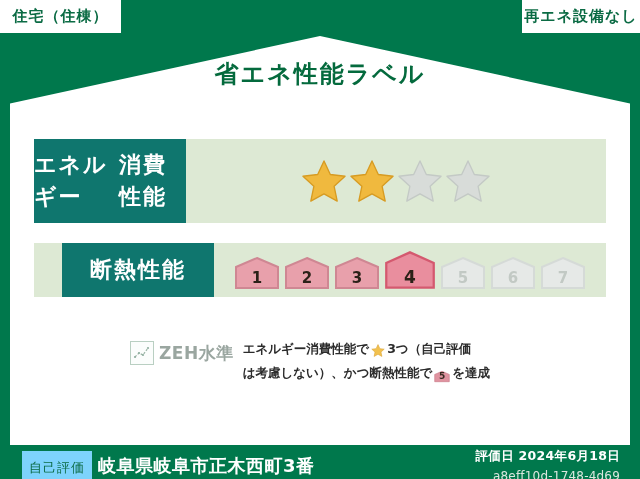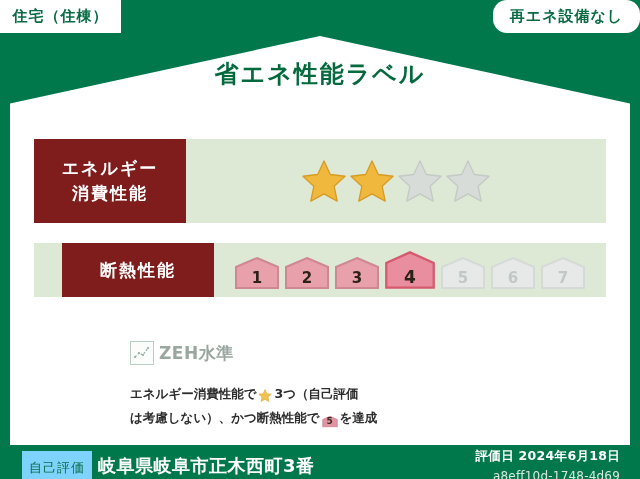--- a/index.html
+++ b/index.html
@@ -12,21 +12,21 @@
   .label-root{position:relative;width:640px;height:479px;background:#00784c;overflow:hidden;}
 
   
   .corner-badge{
     position:absolute;top:0;background:#ffffff;color:#0b6b44;
     font-weight:bold;font-size:15px;letter-spacing:1px;
     display:flex;align-items:center;justify-content:center;
     height:33px;
   }
   .badge-left{left:0;width:121px;}
-  .badge-right{right:0;width:147px;border-radius:14px;}
+  .badge-right{right:0;width:118px;}
 
   
   .body-sheet{
     position:absolute;left:10px;right:10px;top:36px;bottom:34px;
     background:#ffffff;
     clip-path:polygon(0% 16.5%, 50% 0%, 100% 16.5%, 100% 100%, 0% 100%);
   }
 
   
   .title-wrap{position:absolute;top:58px;left:0;right:0;text-align:center;}
@@ -39,24 +39,24 @@
   }
 
   
   .row{
     position:absolute;left:34px;right:34px;
     background:#dde9d4;display:flex;align-items:stretch;
   }
   .row-energy{top:139px;height:84px;}
   .row-insul{top:243px;height:54px;padding-left:28px;}
   .row-key{
-    background:#7f1d1d;color:#ffffff;
-    font-size:17px;font-weight:bold;letter-spacing:2px;
+    background:#0f766e;color:#ffffff;
+    font-size:22px;font-weight:bold;letter-spacing:2px;
     width:152px;min-width:152px;
-    display:flex;flex-direction:column;align-items:center;justify-content:center;
+    display:flex;align-items:center;justify-content:center;
     line-height:1.45;
   }
   .row-val{flex:1;display:flex;align-items:center;justify-content:center;gap:2px;}
 
   
   .star{width:46px;height:44px;display:block;}
 
   
   .houses{display:flex;align-items:flex-end;gap:4px;}
   .house{
@@ -65,21 +65,21 @@
     font-size:15px;font-weight:bold;
     padding-bottom:3px;box-sizing:border-box;
   }
   .house.cur{width:52px;height:40px;font-size:17px;}
   .house svg{position:absolute;inset:0;width:100%;height:100%;}
   .house span{position:relative;z-index:2;}
   .house.on span{color:#2b2118;}
   .house.off span{color:#c2c9c4;}
 
   
-  .zeh-block{position:absolute;left:130px;top:336px;display:flex;align-items:flex-start;gap:16px;flex-direction:column;}
+  .zeh-block{position:absolute;left:130px;top:336px;display:flex;align-items:flex-start;gap:9px;}
   .zeh-badge{display:flex;align-items:center;gap:5px;padding-top:5px;}
   .zeh-icon{width:22px;height:22px;border:1px solid #b9cfc2;background:#fbfdfc;display:block;}
   .zeh-text{color:#9aa6a0;font-size:17px;font-weight:bold;letter-spacing:0.5px;}
   .zeh-desc{
     color:#2c2c2c;font-size:12.5px;line-height:1.75;max-width:268px;
     font-weight:bold;padding-top:2px;
   }
   .inline-star{width:14px;height:13px;vertical-align:-2px;margin:0 1px;}
   .inline-house{
     display:inline-flex;align-items:center;justify-content:center;

